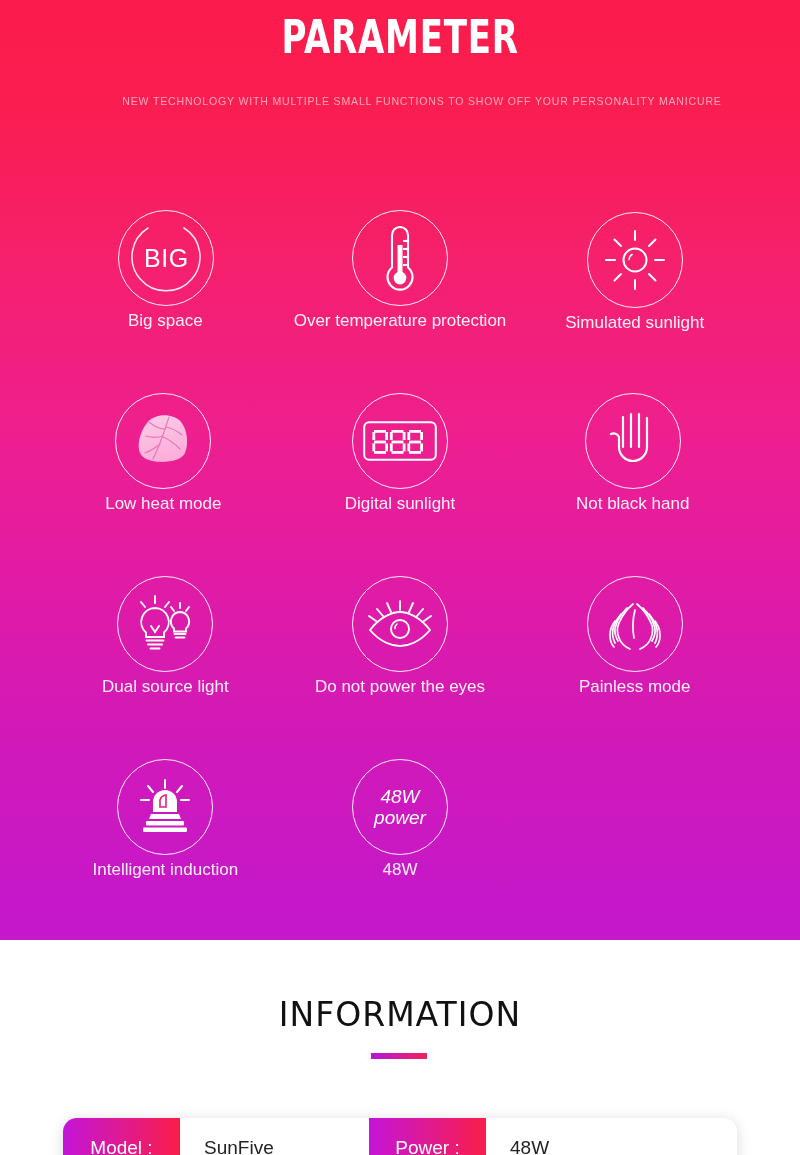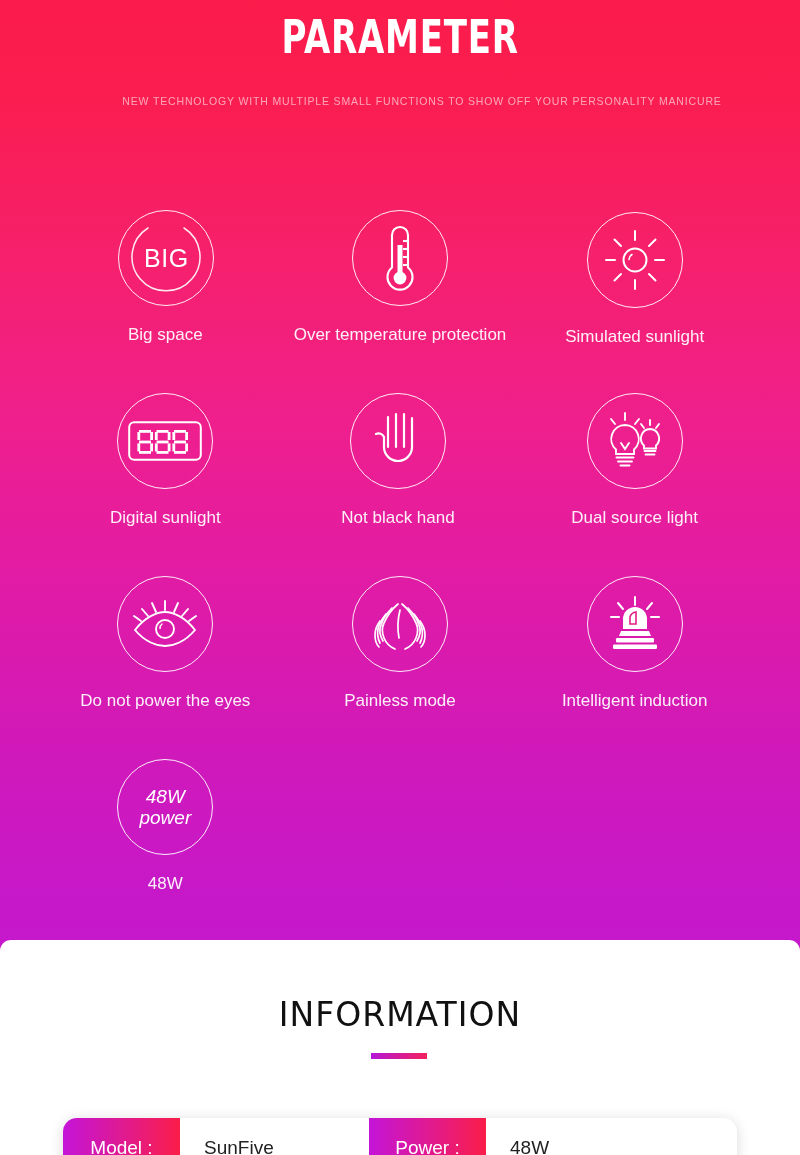--- a/index.html
+++ b/index.html
@@ -83,21 +83,21 @@
     height: 96px;
     border-radius: 50%;
     border: 1.6px solid rgba(255,255,255,0.92);
     display: flex;
     align-items: center;
     justify-content: center;
     box-sizing: border-box;
     position: relative;
   }
   .cell-label {
-    margin-top: 20px;
+    margin-top: 6px;
     color: rgba(255,255,255,0.93);
     font-size: 17px;
     white-space: nowrap;
     font-family: "Liberation Sans", sans-serif;
     line-height: 1;
   }
   .circle svg { display: block; overflow: visible; }
   .big-text {
     color: #ffffff;
     font-size: 25px;
@@ -121,21 +121,20 @@
   .cell.c8 { transform: translateX(-2px) translateY(2px); }
 
   
   .info-section {
     position: absolute;
     top: 940px;
     left: 0;
     width: 800px;
     height: 215px;
     background: #ffffff;
-    border-radius: 11px;
   }
   .info-title {
     position: absolute;
     top: 58px;
     left: 0;
     width: 800px;
     text-align: center;
     color: #111111;
     font-size: 33px;
     letter-spacing: 1px;
@@ -236,20 +235,42 @@
           <line x1="54" y1="34" x2="63" y2="34"></line>
           <line x1="13.5" y1="13.5" x2="20" y2="20"></line>
           <line x1="48" y1="48" x2="54.5" y2="54.5"></line>
           <line x1="54.5" y1="13.5" x2="48" y2="20"></line>
           <line x1="20" y1="48" x2="13.5" y2="54.5"></line>
         </svg>
       </div>
       <div class="cell-label">Simulated sunlight</div>
     </div>
 
+    <div class="cell c3">
+      <div class="circle">
+        <svg width="72" height="64" viewBox="0 0 72 64">
+          <defs>
+            <linearGradient id="leafg" x1="0" y1="0" x2="0.3" y2="1">
+              <stop offset="0%" stop-color="#ffd9ef"></stop>
+              <stop offset="100%" stop-color="#ffb9e0"></stop>
+            </linearGradient>
+          </defs>
+          <path d="M20 14 C28 4 46 4 54 13 C60 20 62 34 58 44 C54 54 26 56 16 48 C8 41 12 24 20 14 Z" fill="url(#leafg)" stroke="none" opacity="0.93"></path>
+          <g stroke="#e06bb0" stroke-width="1.1" fill="none" stroke-linecap="round" opacity="0.85">
+            <path d="M42 8 C38 20 34 34 26 50"></path>
+            <path d="M38 20 C32 20 27 17 22 13"></path>
+            <path d="M36 27 C30 29 25 29 19 27"></path>
+            <path d="M33 35 C28 39 24 42 18 44"></path>
+            <path d="M39 18 C45 19 50 22 55 26"></path>
+            <path d="M36 28 C43 31 48 35 53 40"></path>
+          </g>
+        </svg>
+      </div>
+      <div class="cell-label">Low heat mode</div>
+    </div>
 
     <div class="cell c4">
       <div class="circle">
         <svg width="74" height="40" viewBox="0 0 74 40" fill="none">
           <rect x="1.2" y="1.2" width="71.6" height="37.6" rx="5" stroke="#ffffff" stroke-width="2"></rect>
           <g fill="#ffffff">
 
             <rect x="11" y="9" width="12" height="2.8"></rect>
             <rect x="9.4" y="11" width="2.8" height="8"></rect>
             <rect x="22.2" y="11" width="2.8" height="8"></rect>

